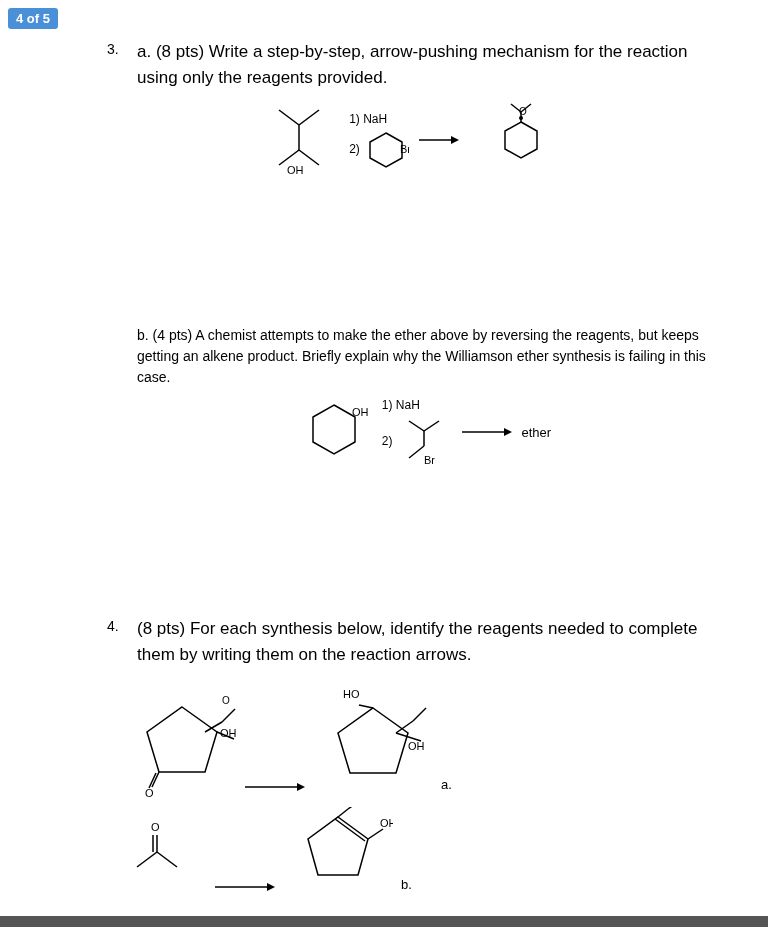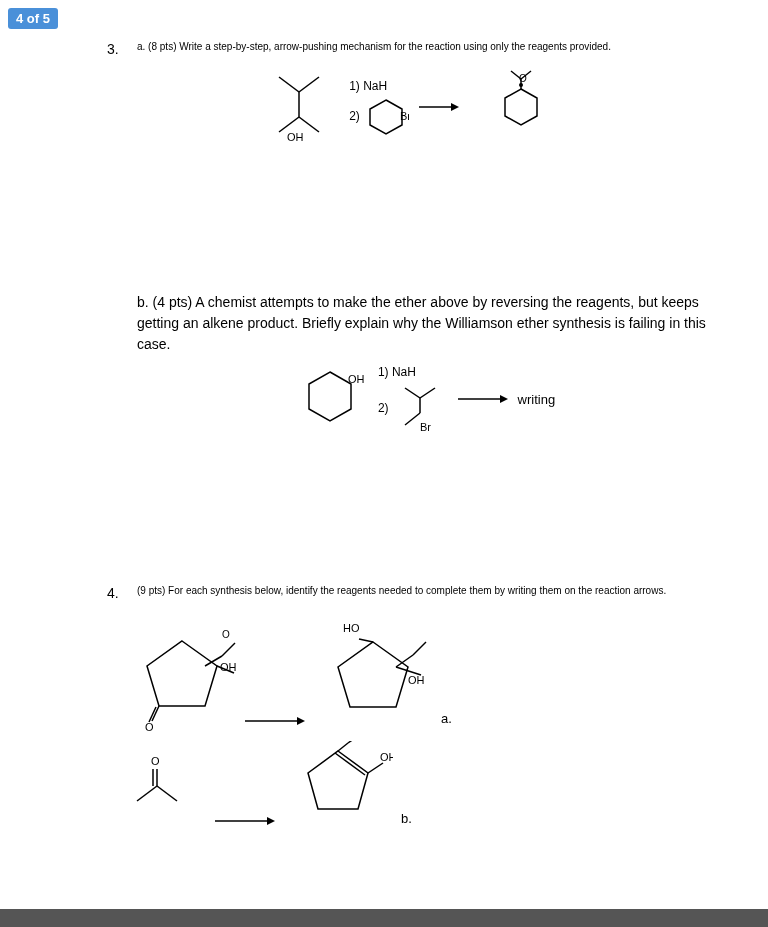--- a/index.html
+++ b/index.html
@@ -36,21 +36,21 @@
       display: flex;
       align-items: flex-start;
       margin-bottom: 10px;
     }
     .question-num {
       font-size: 14px;
       min-width: 30px;
       padding-top: 2px;
     }
     .question-text {
-      font-size: 10px;
+      font-size: 17px;
       line-height: 1.5;
     }
     .sub-question {
       margin-left: 30px;
       margin-top: 25px;
     }
     .sub-label {
       font-size: 14px;
       line-height: 1.5;
       margin-bottom: 10px;
@@ -158,30 +158,30 @@
               <text x="27" y="48" font-size="11" fill="#000">Br</text>
             </svg>
           </div>
         </div>
 
         <svg width="50" height="20" viewBox="0 0 50 20">
           <line x1="0" y1="10" x2="42" y2="10" stroke="#000" stroke-width="1.5"></line>
           <polygon points="42,6 50,10 42,14" fill="#000"></polygon>
         </svg>
 
-        <span style="font-size:13px;">writing</span>
+        <span style="font-size:13px;">ether</span>
       </div>
     </div>
 
     <div class="spacer"></div>
 
     <div class="question-4">
       <div class="question-header">
         <span class="question-num">4.</span>
-        <span class="question-text">(9 pts) For each synthesis below, identify the reagents needed to complete them by writing them on the reaction arrows.</span>
+        <span class="question-text">(8 pts) For each synthesis below, identify the reagents needed to complete them by writing them on the reaction arrows.</span>
       </div>
 
       <div style="display:flex; align-items:flex-end; margin-top:16px; margin-left:20px; gap:8px;">
 
         <svg width="110" height="110" viewBox="0 0 110 110">
 
           <polygon points="55,20 90,45 78,85 32,85 20,45" fill="none" stroke="#000" stroke-width="1.5"></polygon>
 
           <line x1="78" y1="45" x2="95" y2="35" stroke="#000" stroke-width="1.5"></line>
           <line x1="95" y1="35" x2="108" y2="22" stroke="#000" stroke-width="1.5"></line>

